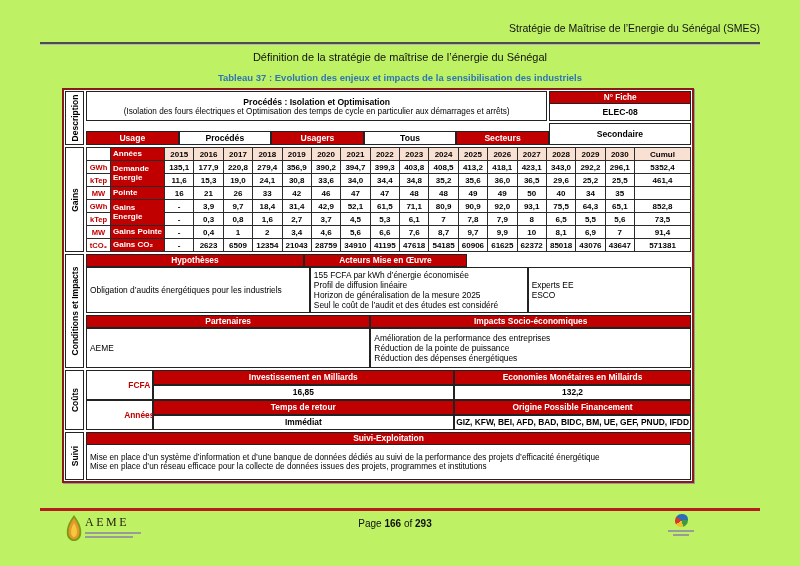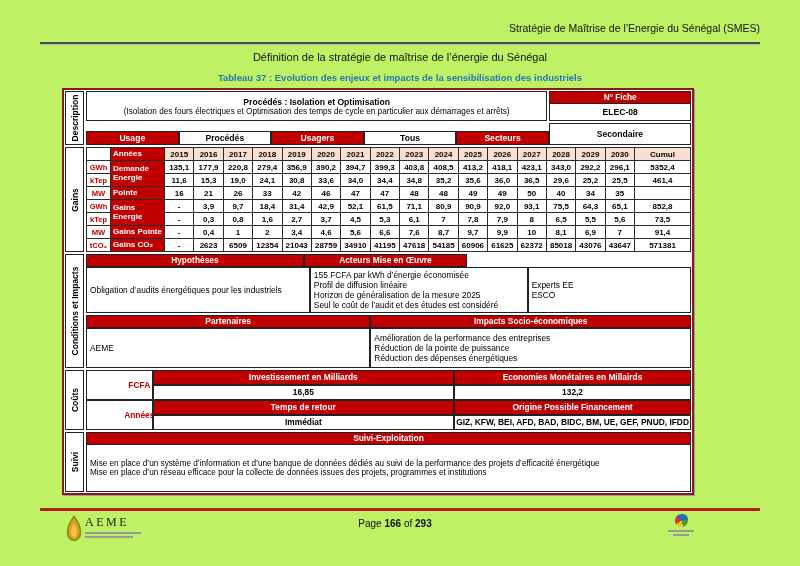--- a/index.html
+++ b/index.html
@@ -65,21 +65,21 @@
                  display:flex; align-items:center; justify-content:center;padding-left:40px; }
   .k-rows { flex:1; display:flex; flex-direction:column; }
   .k-row { display:flex; height:15px;justify-content:space-between; }
   .k-row > div { border:1px solid #222; text-align:center; font-size:8.4px; line-height:13.5px; }
   .k-h { font-weight:bold; }
   .k-v { font-weight:bold; }
   .kw1 { width:56%; } .kw2 { width:44%; }
 
   
   .s-h { height:13px; border:1px solid #222; text-align:center; font-size:8.4px; line-height:11.5px; }
-  .s-b { border:1px solid #222; border-top:none; font-size:8.2px; padding:14px 3px; }
+  .s-b { border:1px solid #222; border-top:none; font-size:8.2px; padding:8px 3px; }
 
   
   .f-rule { position:absolute; top:508px; left:40px; right:40px; height:3px; background:#B21E1E; }
   .f-logo { position:absolute; top:515px; left:66px; display:flex; align-items:flex-start; }
   .f-logo .name { font-family:"Liberation Serif","DejaVu Serif",serif; font-size:12px; letter-spacing:2.5px; color:#2b2013; margin-left:3px; }
   .f-logo .subbars { margin-left:3px; margin-top:2px; }
   .bar { height:2px; background:#9a9a9a; margin-bottom:2px; }
   .f-page { position:absolute; top:518px; left:0; right:10px; text-align:center; font-size:10px; color:#111; }
   .f-page b { font-weight:bold; }
   .f-plogo { position:absolute; top:514px; right:104px; width:30px; text-align:center; }

